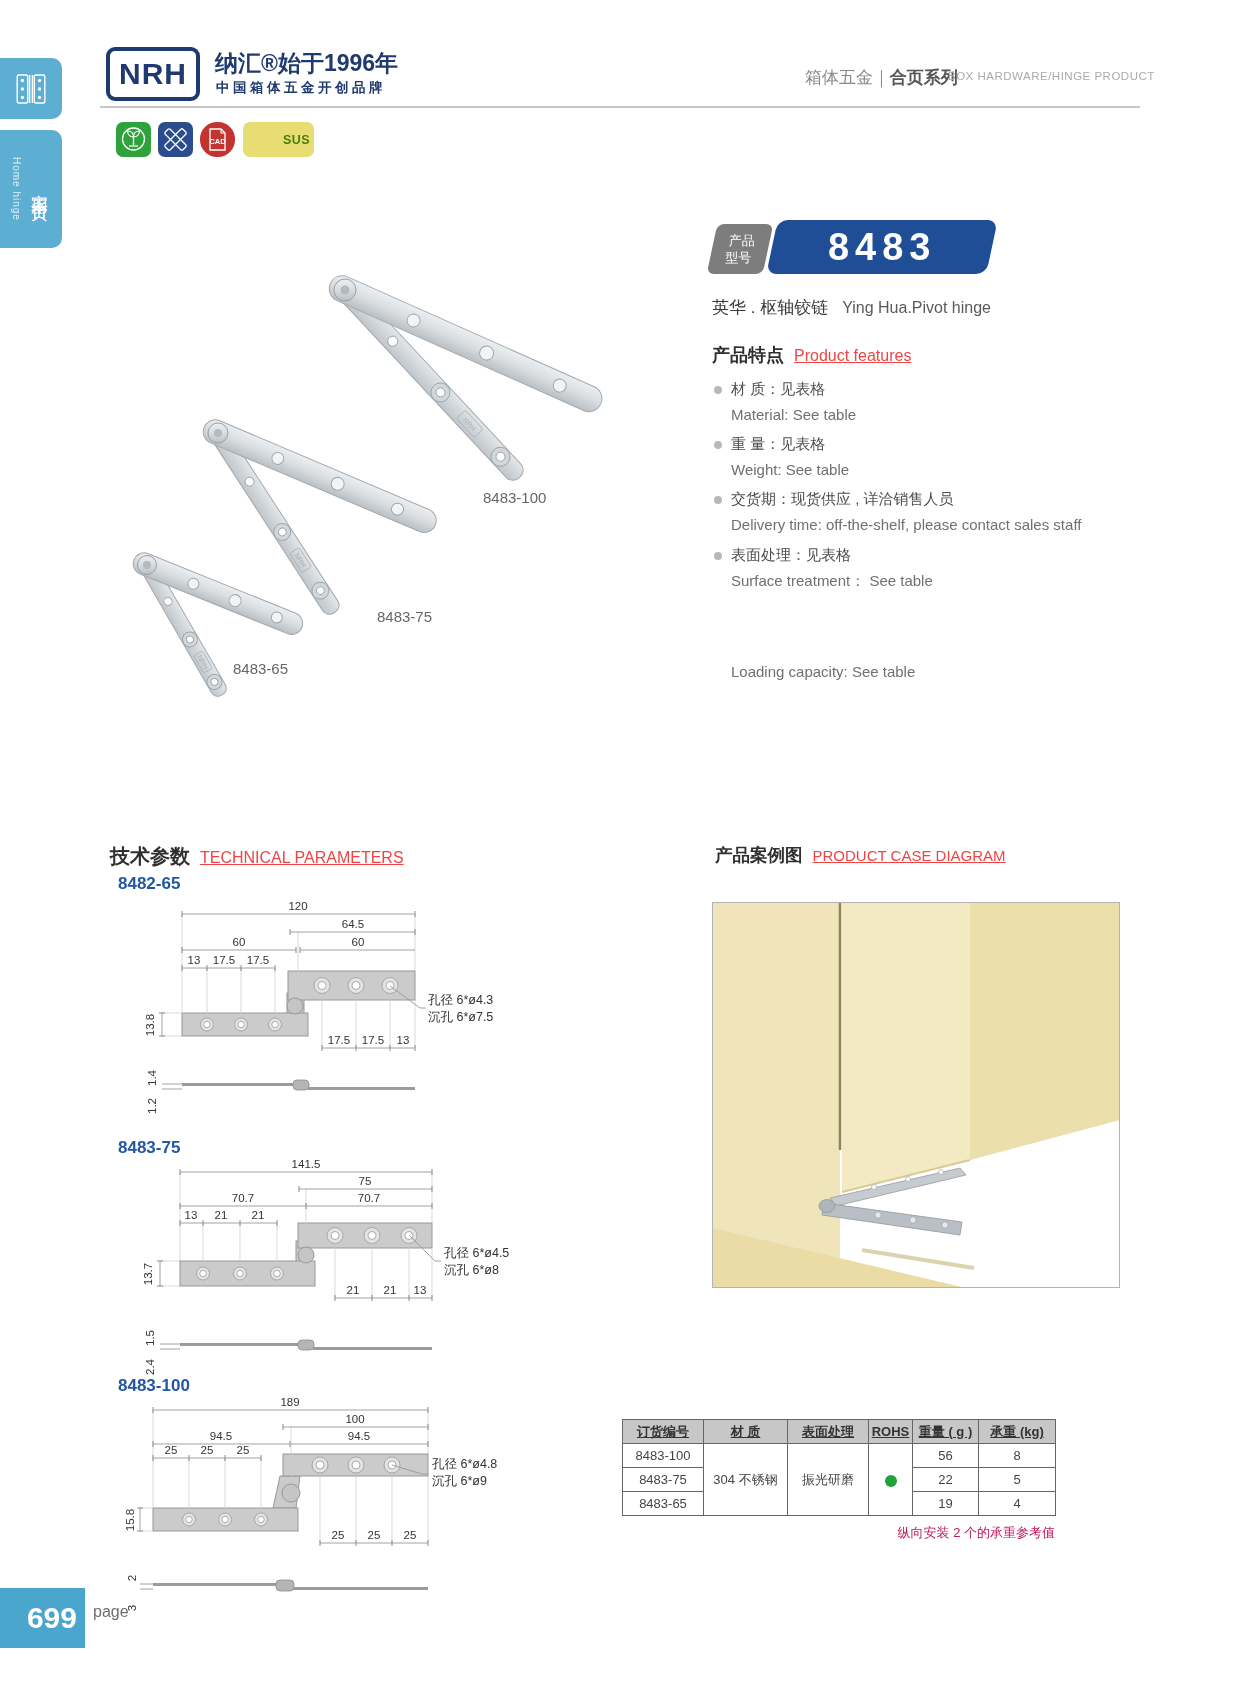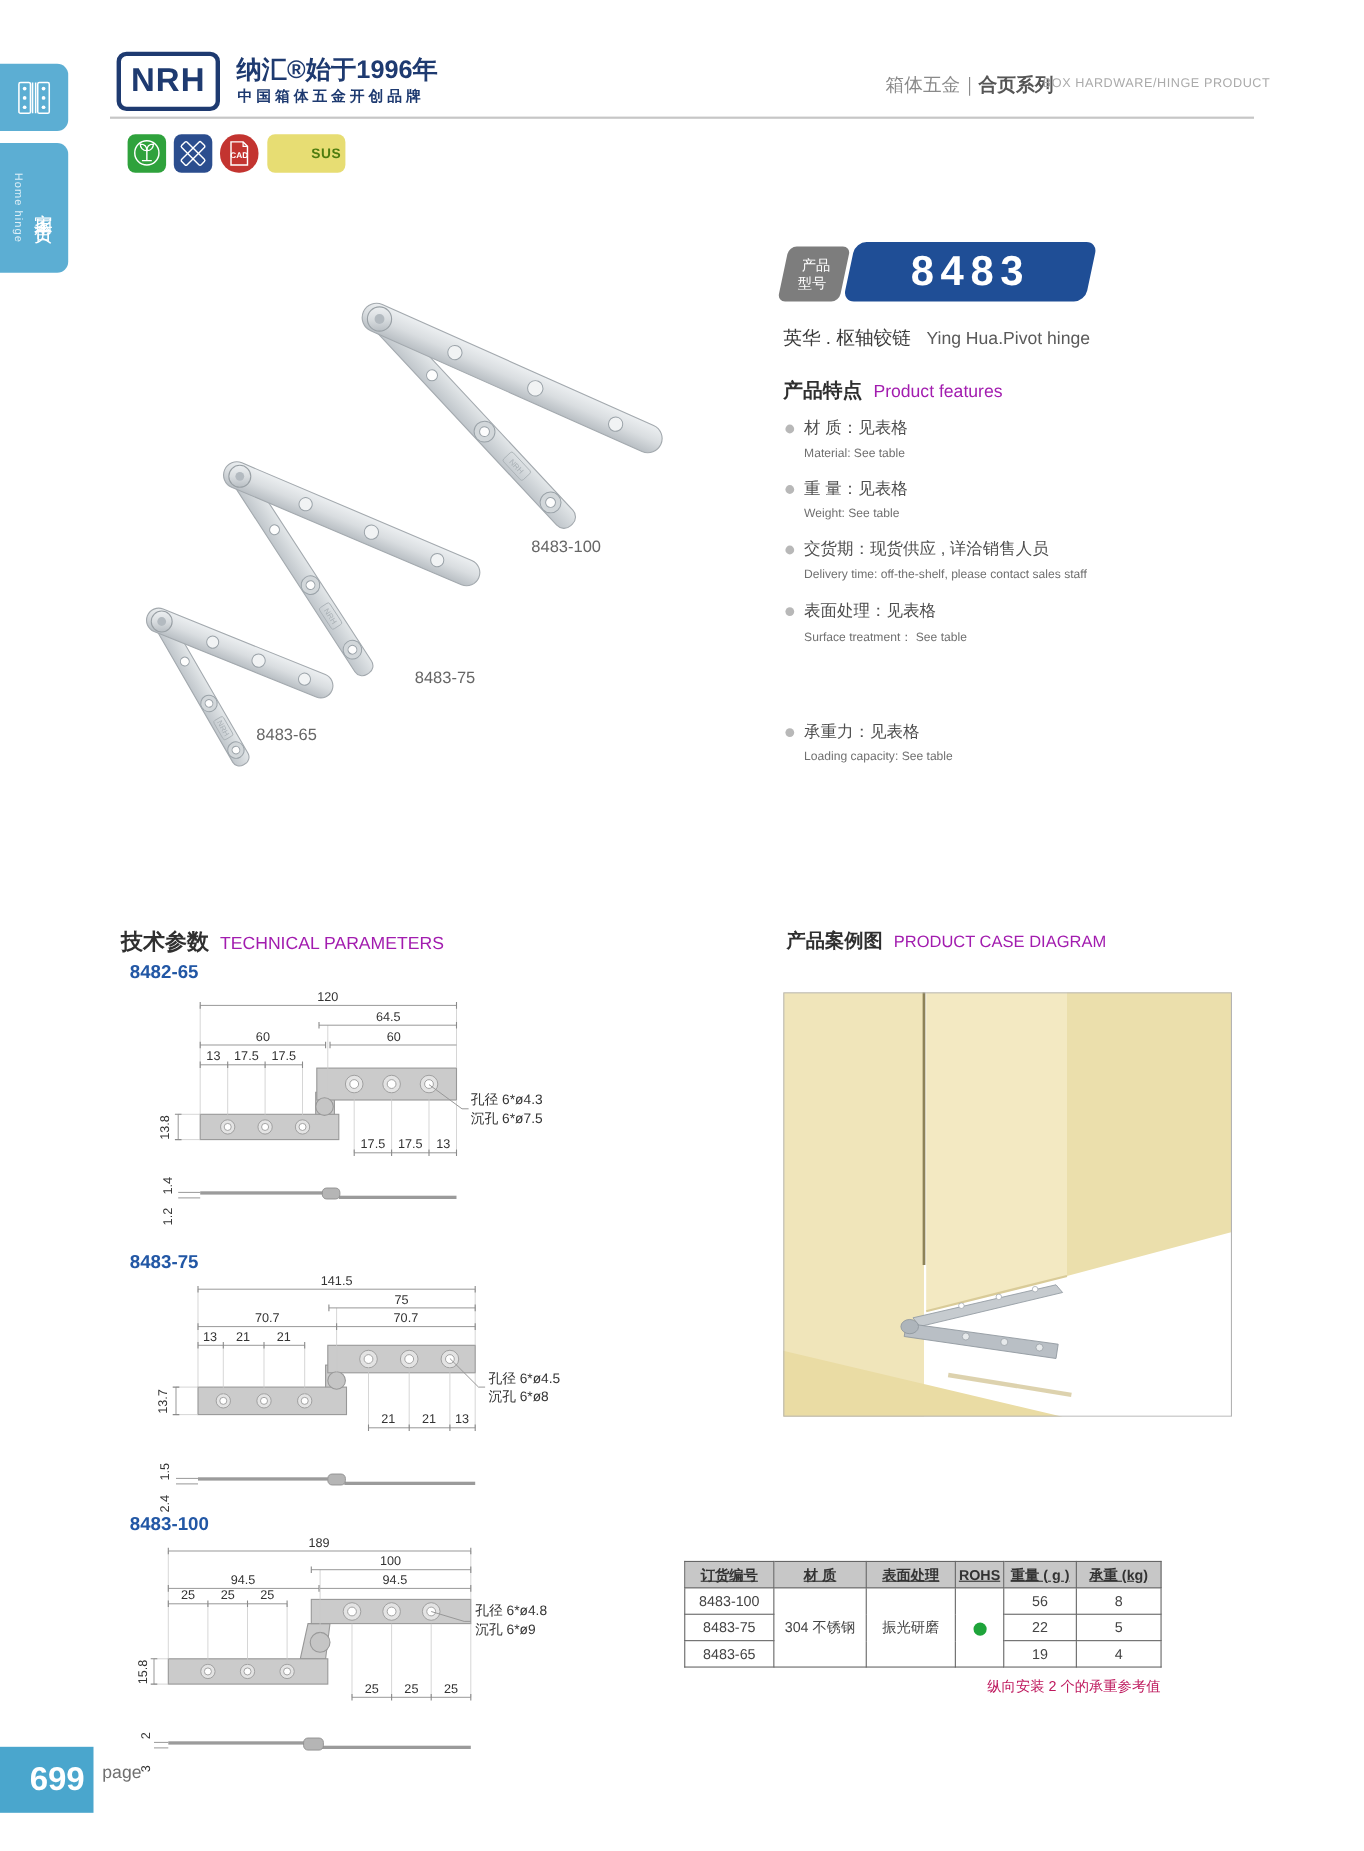--- a/index.html
+++ b/index.html
@@ -28,25 +28,25 @@
   .pbadge{left:712px;top:224px;width:56px;height:50px;background:#7d7d7d;border-radius:7px;transform:skewX(-12deg);
           display:flex;flex-direction:column;align-items:center;justify-content:center;color:#fff;font-size:13px;line-height:17px;}
   .pbadge div{transform:skewX(12deg);}
   .pbanner{left:772px;top:220px;width:220px;height:54px;background:#1f4e96;border-radius:10px;transform:skewX(-12deg);
            display:flex;align-items:center;justify-content:center;}
   .pbanner div{transform:skewX(12deg);color:#fff;font-size:38px;font-weight:bold;letter-spacing:6px;}
   .pname{left:712px;top:296px;font-size:17px;color:#3a3a3a;}
   .pname .en{font-size:16px;color:#5a5a5a;margin-left:14px;}
   
   .sec-title{font-size:18px;font-weight:bold;color:#2f2f2f;}
-  .sec-title .en{font-size:16px;font-weight:normal;color:#a21caf;margin-left:10px;}
+  .sec-title .en{font-size:16px;font-weight:normal;color:#ef4444;margin-left:10px;text-decoration:underline;}
   .feat{position:absolute;left:714px;width:460px;}
   .feat .cn{display:flex;align-items:center;gap:9px;font-size:15px;color:#4e4e4e;}
   .bullet{width:8px;height:8px;border-radius:50%;background:#b8b8b8;flex:0 0 auto;}
-  .feat .en{margin-left:17px;margin-top:7px;font-size:11px;color:#707070;}
+  .feat .en{margin-left:17px;margin-top:7px;font-size:15px;color:#707070;}
   
   .diag-label{position:absolute;font-size:17px;font-weight:bold;color:#2257a5;}
   svg.diag{position:absolute;}
   .plate{fill:#cbcbcb;stroke:#989898;stroke-width:1;}
   .pivot{fill:#c5c5c5;stroke:#989898;stroke-width:1;}
   .ho{fill:#e3e3e3;stroke:#999;stroke-width:.8;}
   .hi{fill:#fff;stroke:#999;stroke-width:.8;}
   .ext{stroke:#cacaca;stroke-width:.7;fill:none;}
   .dim{stroke:#979797;stroke-width:.9;fill:none;}
   .tick{stroke:#8a8a8a;stroke-width:1;fill:none;}
@@ -257,24 +257,20 @@
     <div class="en">Weight: See table</div>
   </div>
   <div class="feat" style="top:546px;">
     <div class="cn">
         <span class="bullet"></span>
         <span>表面处理：见表格</span>
       </div>
     <div class="en">Surface treatment：  See table</div>
   </div>
   <div class="feat" style="top:656px;">
-    <div class="cn">
-        <span class="bullet"></span>
-        <span>承重力：见表格</span>
-      </div>
     <div class="en">Loading capacity: See table</div>
   </div>
 
   <div class="abs sec-title" style="left:110px;top:843px;font-size:20px;">
     <span>技术参数</span><span class="en">TECHNICAL PARAMETERS</span>
   </div>
 
   <div class="diag-label" style="left:118px;top:874px;">8482-65</div>
   <svg class="diag" style="left:110px;top:898px;" width="420" height="220" viewBox="0 0 420 220">
     <rect x="177" y="95" width="17" height="22" class="plate"></rect>

